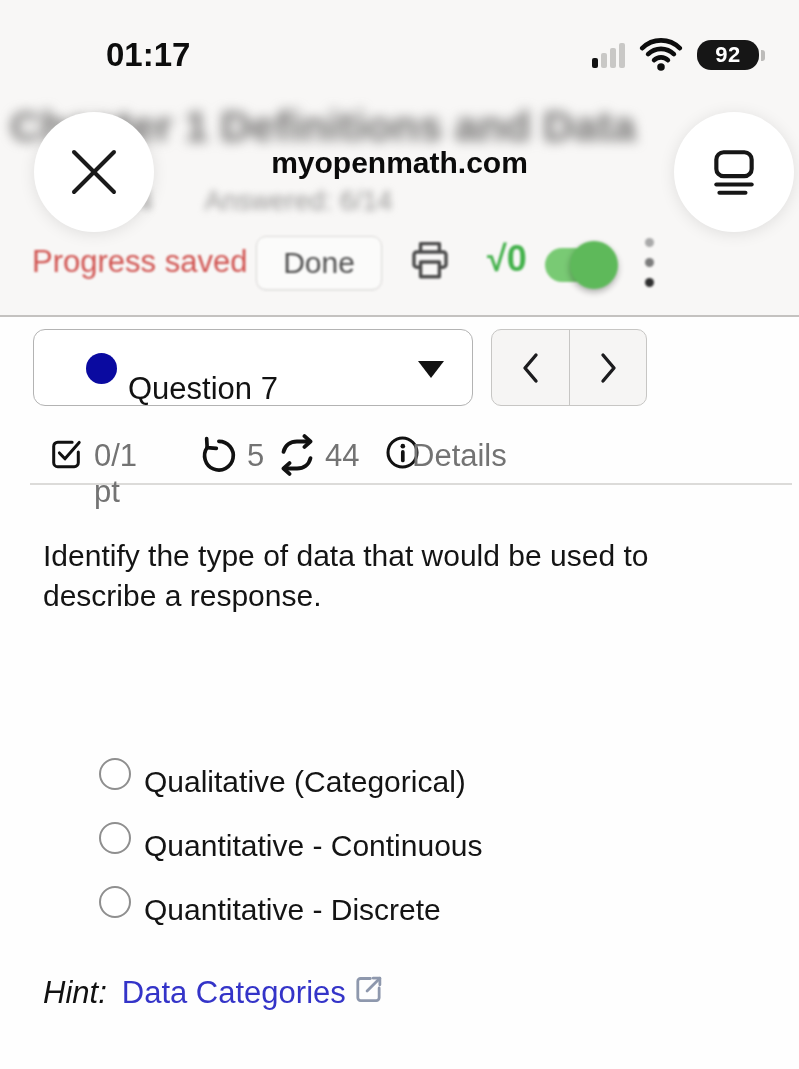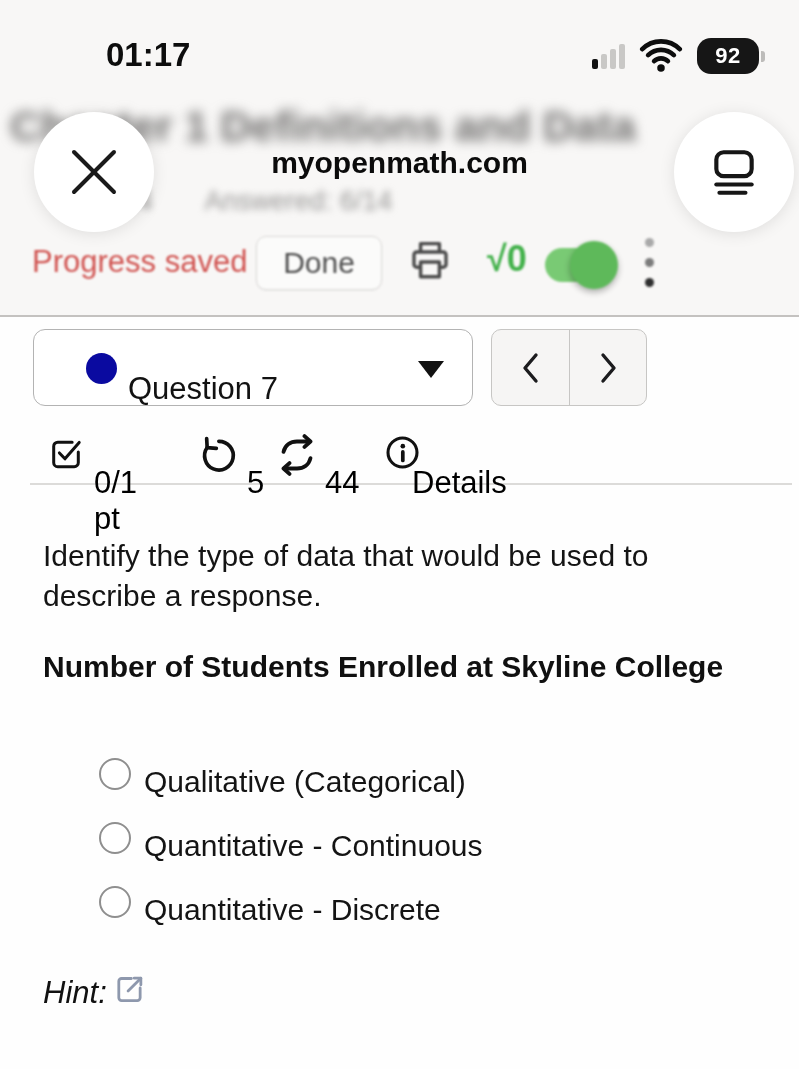--- a/index.html
+++ b/index.html
@@ -11,21 +11,21 @@
   
   .time { position:absolute; left:106px; top:36px; font-size:33px; font-weight:700; color:#0d0d0d; z-index:5; }
   .status-icons { position:absolute; right:34px; top:38px; display:flex; align-items:center; gap:14px; z-index:5; }
   .signal { display:flex; align-items:flex-end; gap:3px; height:26px; }
   .signal i { display:block; width:6px; border-radius:2px; background:#c9c8c6; }
   .signal i.b1 { height:10px; background:#131313; }
   .signal i.b2 { height:15px; }
   .signal i.b3 { height:20px; }
   .signal i.b4 { height:25px; }
   .battery { display:flex; align-items:center; gap:2px; }
-  .battery-body { width:62px; height:36px; background:#161616; border-radius:14px; color:#ffffff;
+  .battery-body { width:62px; height:30px; background:#161616; border-radius:14px; color:#ffffff;
     font-size:22px; font-weight:700; display:flex; align-items:center; justify-content:center; letter-spacing:0.5px; }
   .battery-nub { width:4px; height:11px; border-radius:0 3px 3px 0; background:#bdbcba; }
 
   
   .blur-heading { position:absolute; left:10px; top:102px; font-size:43px; font-weight:700; color:#6e6d6c;
     white-space:nowrap; filter:blur(6px); z-index:1; }
   .blur-subline { position:absolute; left:100px; top:186px; font-size:27px; color:#979695; filter:blur(3.5px);
     z-index:1; display:flex; gap:52px; white-space:nowrap; }
 
   .toolbar { position:absolute; left:0; top:0; width:799px; height:316px; z-index:1; filter:blur(1.2px); }
@@ -61,21 +61,21 @@
   .q-select-label { position:absolute; left:94px; top:21px; font-size:31px; color:#121212;margin-top:20px; }
   .dd-arrow { position:absolute; right:28px; top:31px; width:0; height:0;
     border-left:13px solid transparent; border-right:13px solid transparent; border-top:17px solid #111111; }
   .q-nav { position:absolute; left:491px; top:329px; height:77px; display:flex; border:1.5px solid #c7c6c4;
     border-radius:10px; background:#f6f5f4; overflow:hidden; z-index:2; }
   .q-nav-btn { width:77px; height:100%; display:flex; align-items:center; justify-content:center; }
   .q-nav-btn + .q-nav-btn { border-left:1.5px solid #c7c6c4; }
 
   
   .meta { position:absolute; left:0; top:0; z-index:2; }
-  .meta-text { position:absolute; font-size:31px; color:#000000;margin-top:27px; }
+  .meta-text { position:absolute; font-size:31px; color:#737373; }
   .icon-abs { position:absolute; }
   .divider-meta { position:absolute; left:30px; top:483px; width:762px; height:2px; background:#dcdbd9; }
 
   
   .prompt { position:absolute; left:43px; top:536px; width:712px; font-size:30px; line-height:40px; color:#141414; z-index:2; }
   .subject { position:absolute; left:43px; top:650px; width:756px; font-size:30px; font-weight:700; color:#101010; z-index:2; }
   .options { position:absolute; left:99px; top:757px; z-index:2; }
   .option-row { display:flex; align-items:center; gap:13px; height:33px; margin-bottom:31px; }
   .radio-circle { width:32px; height:32px; border-radius:50%; border:2.5px solid #8f8f8f; background:#ffffff; flex:0 0 auto; }
   .option-label { font-size:30px; color:#141414;margin-top:16px; }
@@ -216,39 +216,39 @@
         <circle cx="12" cy="12" r="9.4"></circle>
         <circle cx="12.2" cy="7.9" r="1.5" fill="#111111" stroke="none"></circle>
         <path d="M12.2 11.6 V17.2" stroke-width="2.4"></path>
       </svg>
     </span>
     <span class="meta-text" style="left:412px; top:438px;">Details</span>
   </div>
   <div class="divider-meta"></div>
 
   <div class="prompt">Identify the type of data that would be used to describe a response.</div>
-  <div class="subject">Number of Students Enrolled at Skyline College</div>
 
   <div class="options">
     <div class="option-row">
       <span class="radio-circle"></span>
       <span class="option-label">Qualitative (Categorical)</span>
     </div>
     <div class="option-row">
       <span class="radio-circle"></span>
       <span class="option-label">Quantitative - Continuous</span>
     </div>
     <div class="option-row">
       <span class="radio-circle"></span>
       <span class="option-label">Quantitative - Discrete</span>
     </div>
   </div>
 
   <div class="hint">
     <span class="hint-prefix">Hint:</span>
+    <span class="hint-link">Data Categories</span>
     <span class="ext-icon">
       <svg width="28" height="28" viewBox="0 0 16 16" fill="none" stroke="#8e98ad" stroke-width="1.6" stroke-linecap="round" stroke-linejoin="round">
         <path d="M13.8 7.4 V13 a1.6 1.6 0 0 1 -1.6 1.6 H3.2 A1.6 1.6 0 0 1 1.6 13 V3.6 A1.6 1.6 0 0 1 3.2 2 H8.8"></path>
         <path d="M6.9 9.1 L14.2 1.8"></path>
         <path d="M10.4 1.8 H14.2 V5.6"></path>
       </svg>
     </span>
   </div>
 </div>
 

